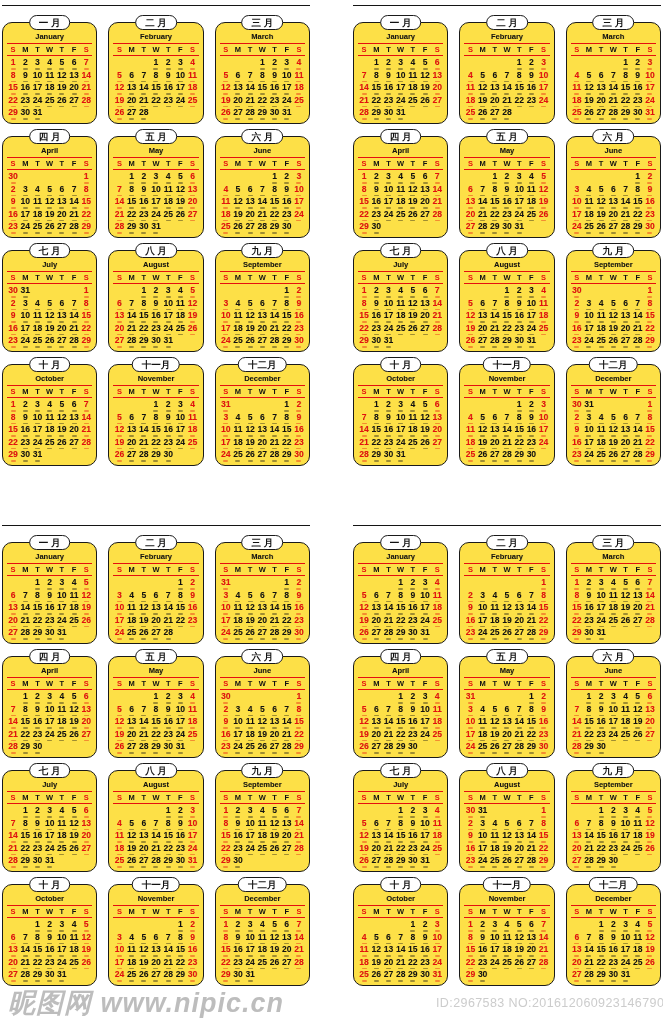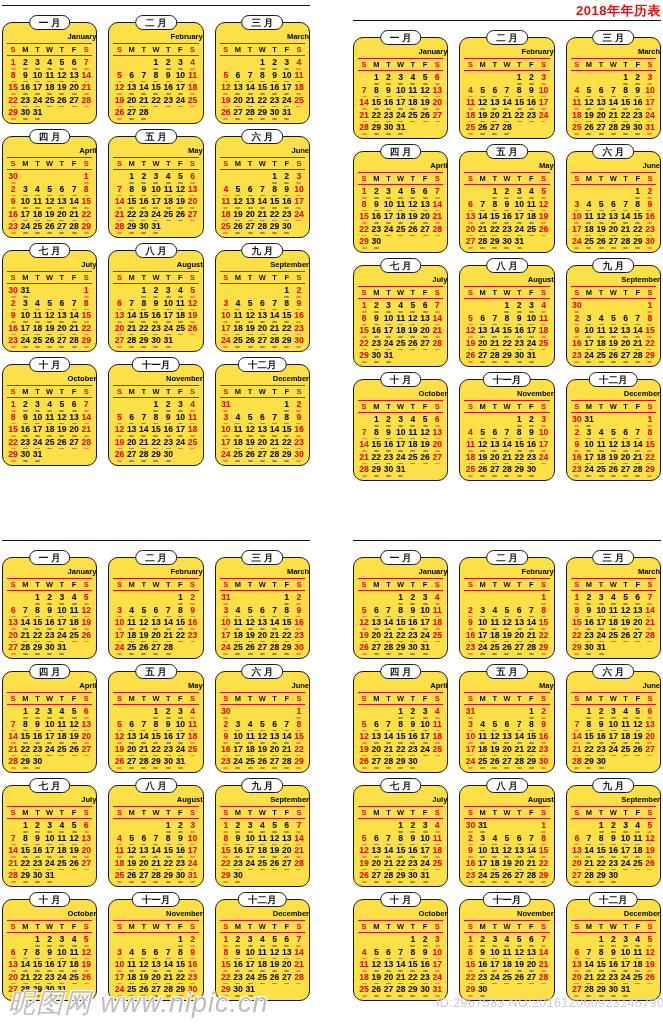--- a/index.html
+++ b/index.html
@@ -15,38 +15,38 @@
   .quad.right .qtitle{text-align:right;}
   .rule{border-bottom:1.6px solid #141414;margin-top:2px;}
   .months-grid{display:grid;grid-template-columns:repeat(3,1fr);column-gap:11px;row-gap:12px;padding-top:16px;}
   .month-card{position:relative;height:100px;border:1.3px solid #1a1a1a;border-radius:10px;background:#fde047;}
   .month-tab{
     position:absolute;top:-8px;left:50%;transform:translateX(-50%);
     background:#fff;border:1.3px solid #1a1a1a;border-radius:8px;
     padding:0 9px;font-size:9.5px;font-weight:bold;line-height:13px;
     white-space:nowrap;color:#111;z-index:2;
   }
-  .month-en{text-align:right;font-size:7.5px;font-weight:bold;margin-top:9px;color:#111;
+  .month-en{text-align:center;font-size:7.5px;font-weight:bold;margin-top:9px;color:#111;
     text-shadow:0.4px 0.4px 0 rgba(0,0,0,0.18);}
   .wk{
     display:grid;grid-template-columns:repeat(7,1fr);margin:2px 4px 0;
     border-top:1.3px solid #e50f0f;border-bottom:1.3px solid #e50f0f;
     font-size:7.5px;font-weight:bold;text-align:center;line-height:10px;padding:0.5px 0;color:#111;
   }
   .days{
     display:grid;grid-template-columns:repeat(7,1fr);grid-auto-rows:12.6px;
     padding:2px 4px 0;font-size:8.5px;font-weight:bold;text-align:center;color:#111;
   }
   .cell{display:flex;flex-direction:column;align-items:center;line-height:9px;
     text-shadow:0.4px 0.4px 0 rgba(0,0,0,0.18);}
   .lm{display:block;width:5px;height:1.5px;background:currentColor;opacity:.4;margin-top:1px;border-radius:1px;}
   .rd{color:#e50f0f;}
   .wm-site{
     position:absolute;left:8px;top:985px;z-index:5;white-space:nowrap;
-    font-size:27px;font-weight:normal;font-style:italic;letter-spacing:1px;
+    font-size:27px;font-weight:bold;font-style:italic;letter-spacing:1px;
     color:rgba(135,135,135,.55);
     text-shadow:-1px -1px 0 rgba(255,255,255,.9),1px -1px 0 rgba(255,255,255,.9),
                 -1px 1px 0 rgba(255,255,255,.9),1px 1px 0 rgba(255,255,255,.9);
   }
   .wm-id{
     position:absolute;left:436px;top:996px;z-index:5;white-space:nowrap;
     font-size:12.5px;letter-spacing:0.4px;color:rgba(195,195,195,.85);
     text-shadow:0 0 1px rgba(255,255,255,.7);
   }
 </style>
@@ -1748,21 +1748,20 @@
             </span>
             <span class="cell rd">
               <span>30</span>
               <i class="lm"></i>
             </span>
           </div>
         </div>
       </div>
   </section>
   <section class="quad right">
-    <h2 class="qtitle">2018年年历表</h2>
     <div class="rule"></div>
     <div class="months-grid">
         <div class="month-card">
           <div class="month-tab">一 月</div>
           <div class="month-en">January</div>
           <div class="wk">
             <span class="rd">S</span>
             <span>M</span>
             <span>T</span>
             <span>W</span>

